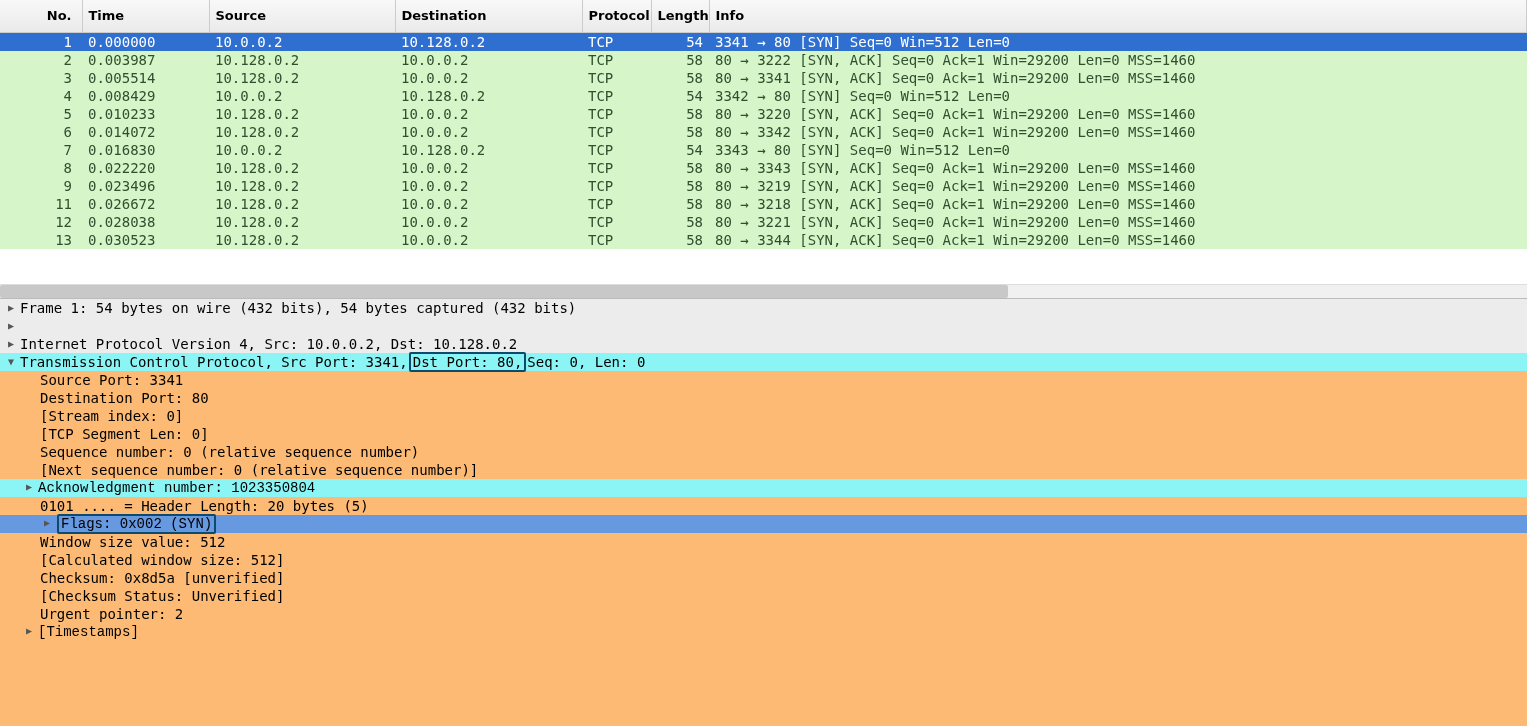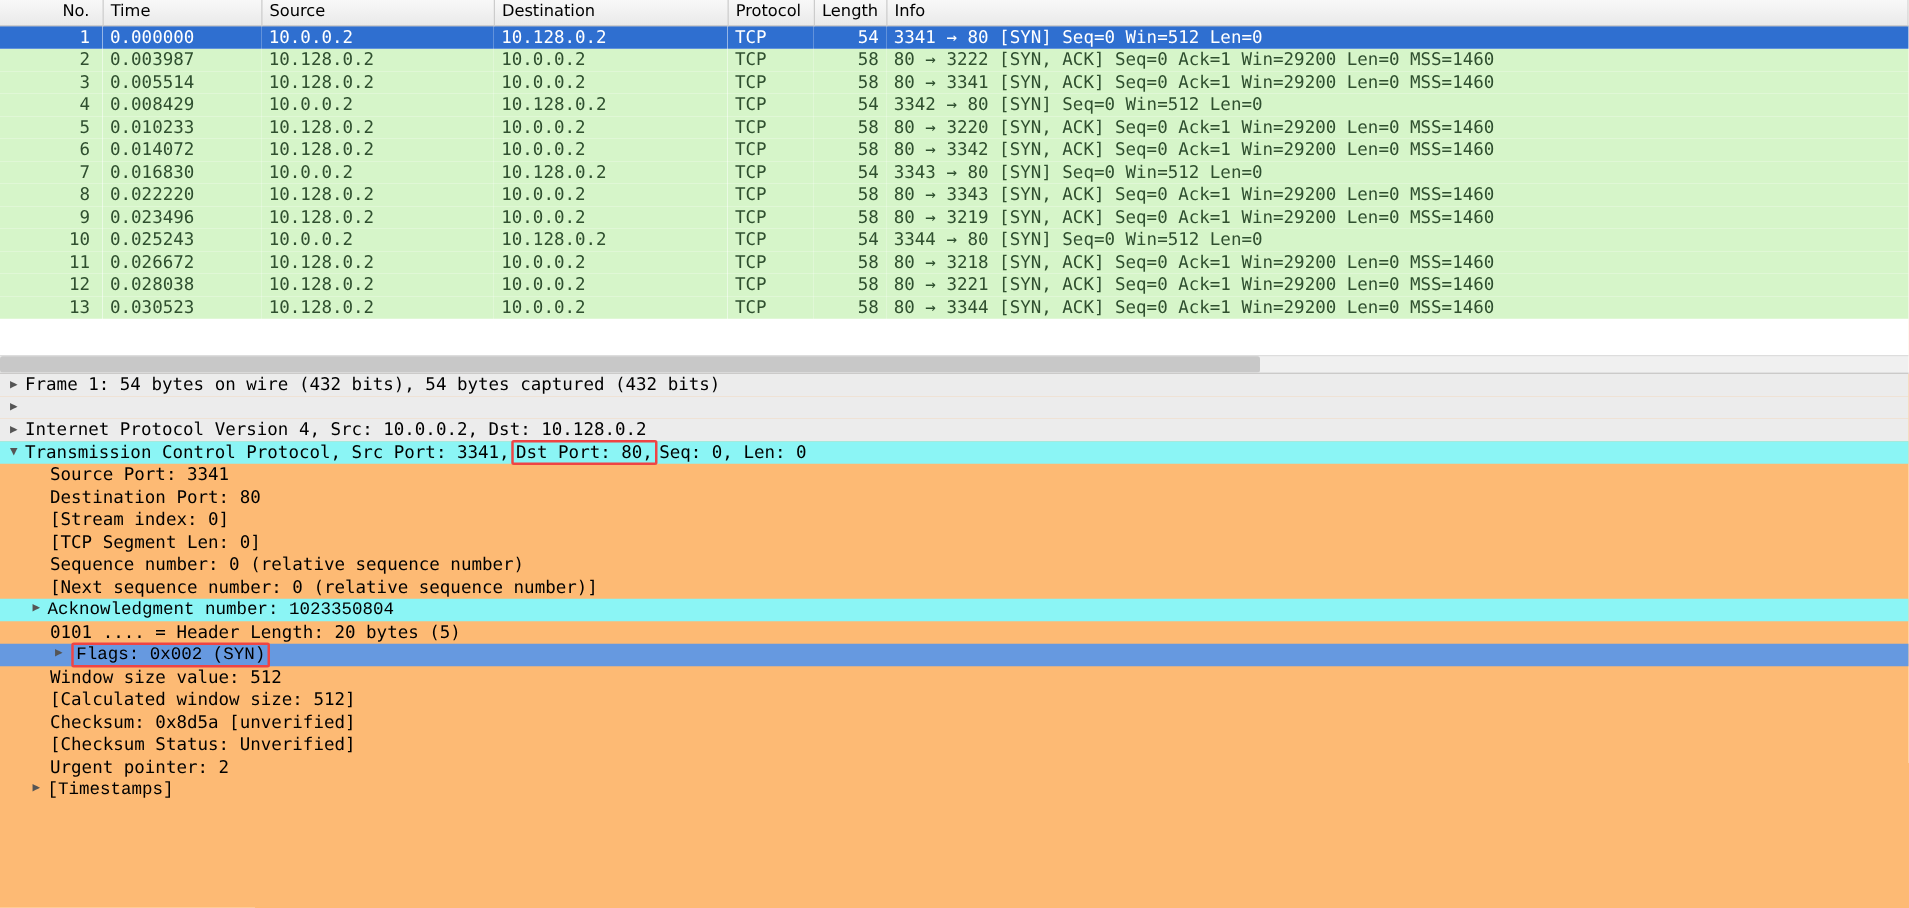--- a/index.html
+++ b/index.html
@@ -19,27 +19,27 @@
     border-bottom: 1px solid #bbb;
     position: relative;
   }
   .packet-table {
     border-collapse: collapse;
     width: 100%;
     table-layout: fixed;
   }
   .packet-table th {
     font-family: "DejaVu Sans", Arial, sans-serif;
-    font-weight: normal;
+    font-weight: bold;
     text-align: left;
     background: linear-gradient(#f8f8f8, #eaeaea);
     border-right: 1px solid #ccc;
     border-bottom: 1px solid #ccc;
     padding: 1px 6px;
-    height: 20px;
+    height: 32px;
     font-size: 13px;
     color: #000;
     white-space: nowrap;
   }
   .packet-table td {
     padding: 0 6px;
     height: 18px;
     line-height: 18px;
     white-space: nowrap;
     overflow: hidden;
@@ -88,21 +88,21 @@
     text-align: center;
     line-height: 14px;
     font-size: 10px;
     color: #555;
     margin-right: 2px;
     user-select: none;
   }
   .expander-r::before { content: '▶'; }
   .expander-d::before { content: '▼'; }
   .bg-grey { background: #ececec; }
-  .hl-red { border: 2px solid #ef4444; border-radius: 2px; padding: 0 2px; margin: 0 1px; display:inline-block; line-height:16px; }
+  .hl-red { border: 2px solid #0c4a6e; border-radius: 2px; padding: 0 2px; margin: 0 1px; display:inline-block; line-height:16px; }
   .full-row { width: 100%; }
 </style>
 </head>
 <body>
 
 <div class="packet-list">
   <table class="packet-table">
     <thead>
       <tr>
         <th class="col-no">No.</th>
@@ -190,29 +190,20 @@
         <tr class="row-green">
           <td class="col-no">9</td>
           <td class="col-time">0.023496</td>
           <td class="col-source">10.128.0.2</td>
           <td class="col-dest">10.0.0.2</td>
           <td class="col-proto">TCP</td>
           <td class="col-len">58</td>
           <td class="col-info">80 → 3219 [SYN, ACK] Seq=0 Ack=1 Win=29200 Len=0 MSS=1460</td>
         </tr>
         <tr class="row-green">
-          <td class="col-no">10</td>
-          <td class="col-time">0.025243</td>
-          <td class="col-source">10.0.0.2</td>
-          <td class="col-dest">10.128.0.2</td>
-          <td class="col-proto">TCP</td>
-          <td class="col-len">54</td>
-          <td class="col-info">3344 → 80 [SYN] Seq=0 Win=512 Len=0</td>
-        </tr>
-        <tr class="row-green">
           <td class="col-no">11</td>
           <td class="col-time">0.026672</td>
           <td class="col-source">10.128.0.2</td>
           <td class="col-dest">10.0.0.2</td>
           <td class="col-proto">TCP</td>
           <td class="col-len">58</td>
           <td class="col-info">80 → 3218 [SYN, ACK] Seq=0 Ack=1 Win=29200 Len=0 MSS=1460</td>
         </tr>
         <tr class="row-green">
           <td class="col-no">12</td>

